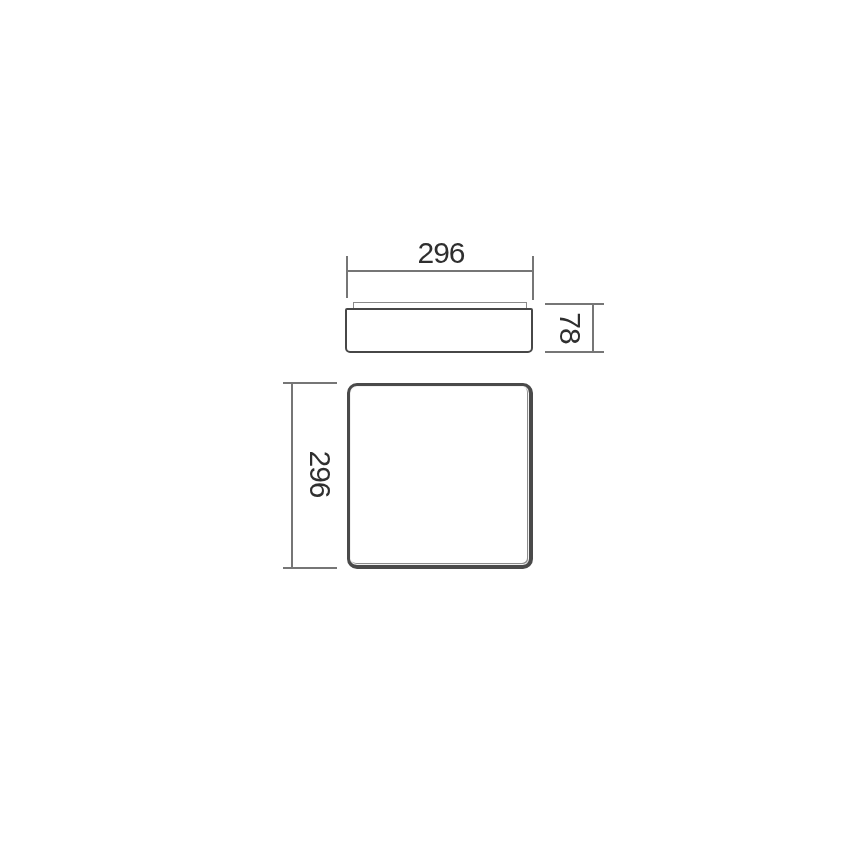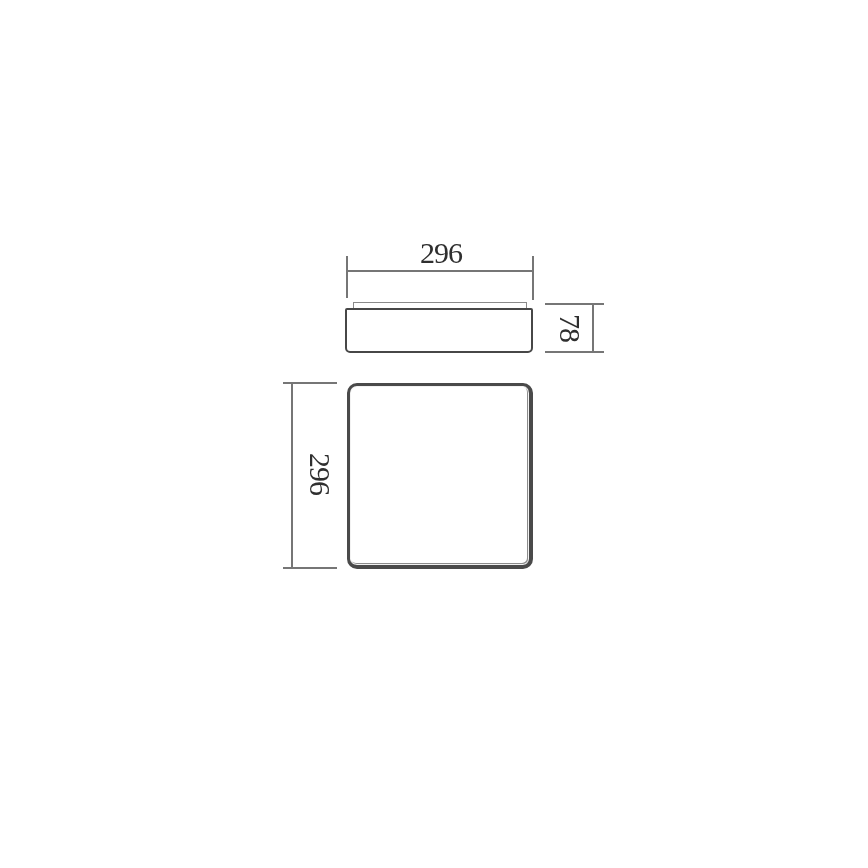--- a/index.html
+++ b/index.html
@@ -6,21 +6,21 @@
     margin: 0;
     padding: 0;
     background: #ffffff;
   }
   .canvas {
     position: relative;
     width: 704px;
     height: 868px;
     background: #ffffff;
     overflow: hidden;
-    font-family: Liberation Serif, serif;
+    font-family: Liberation Sans, sans-serif;
   }
   .view-group {
     position: absolute;
     inset: 0;
   }
   
   .hline {
     position: absolute;
     height: 2px;
     background: #767676;

